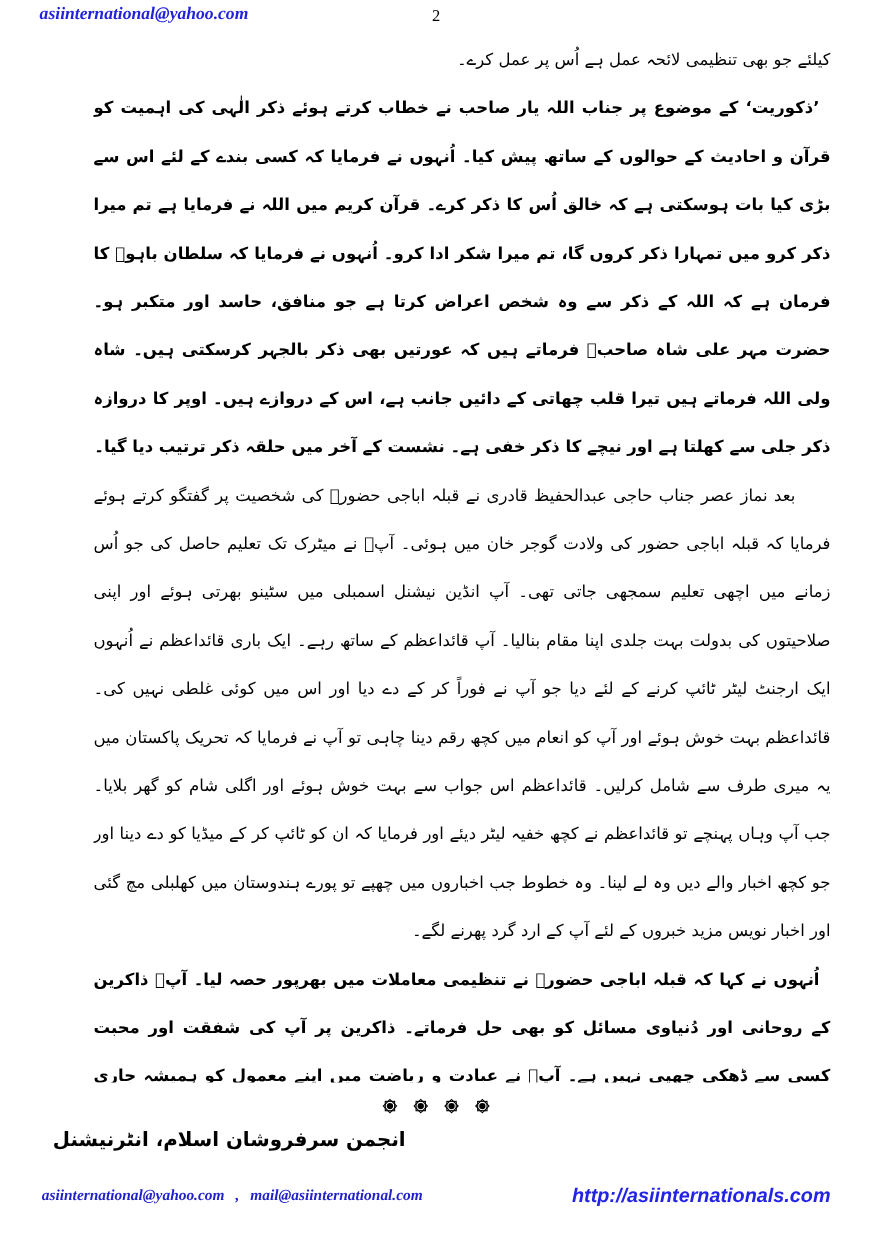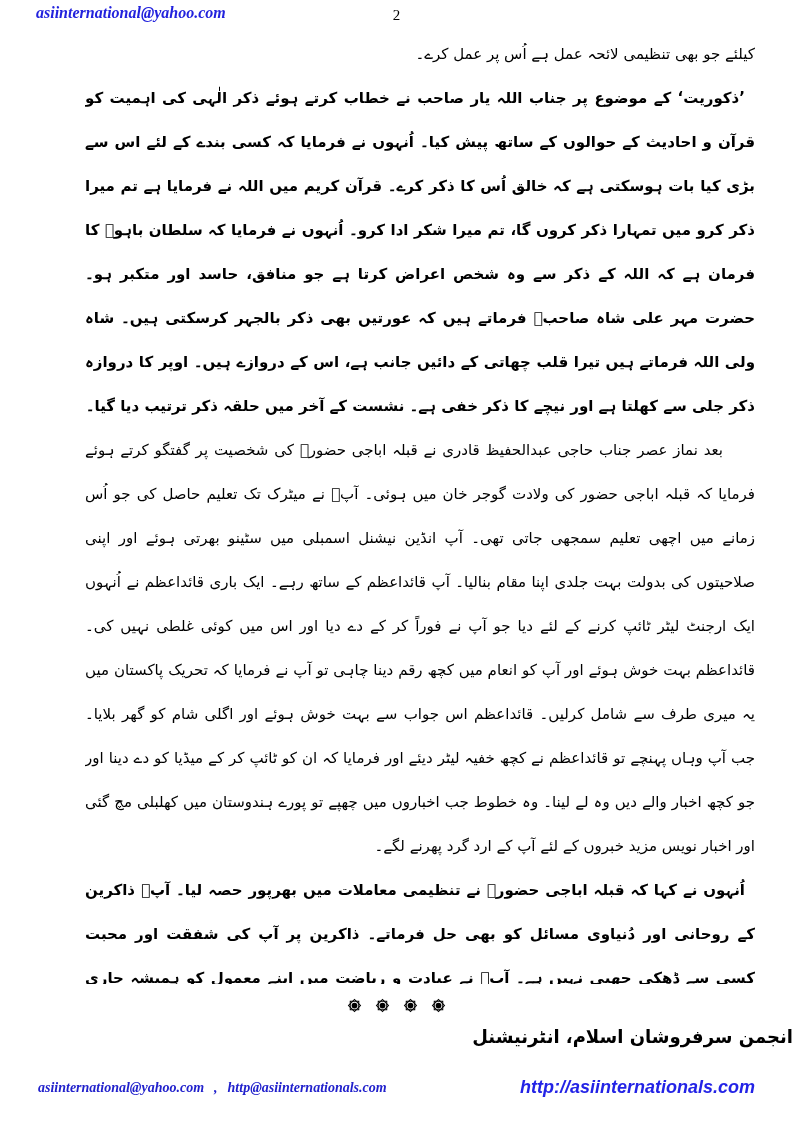--- a/index.html
+++ b/index.html
@@ -42,21 +42,21 @@
   .p-opening{text-align:right;}
   .indent-sm{text-indent:10px;font-weight:bold;}
   .indent-md{text-indent:32px;}
   .ornaments{
     position:absolute;top:998px;left:0;right:0;
     text-align:center;line-height:0;
   }
   .ornaments svg{margin:0 4px;vertical-align:middle;}
   .org-name{
     position:absolute;top:1026px;left:0;right:0;
-    text-align:right;direction:rtl;
+    text-align:left;direction:rtl;
     font-weight:bold;font-size:18px;color:#000;
     font-family:"DejaVu Sans", sans-serif;
     padding-left:48px;
   }
   .footer-left{
     position:absolute;left:38px;bottom:26px;
     font-family:"Liberation Serif", serif;
     font-style:italic;font-weight:bold;
     font-size:14px;color:var(--footer-blue);
     white-space:nowrap;
@@ -112,15 +112,15 @@
         <rect x="5.2" y="5.2" width="13.6" height="13.6"></rect>
         <rect x="5.2" y="5.2" width="13.6" height="13.6" transform="rotate(45 12 12)"></rect>
       </g>
       <circle cx="12" cy="12" r="4.6" fill="#000"></circle>
     </svg>
 </div>
 
 <div class="org-name">انجمن سرفروشان اسلام، انٹرنیشنل</div>
 
 <div class="footer-left">
-  <a>asiinternational@yahoo.com</a><span class="footer-sep">,</span><a>http@asiinternationals.com</a>
+  <a>asiinternational@yahoo.com</a><span class="footer-sep">,</span><a>mail@asiinternational.com</a>
 </div>
 <a class="footer-site">http://asiinternationals.com</a>
 
 </body></html>

